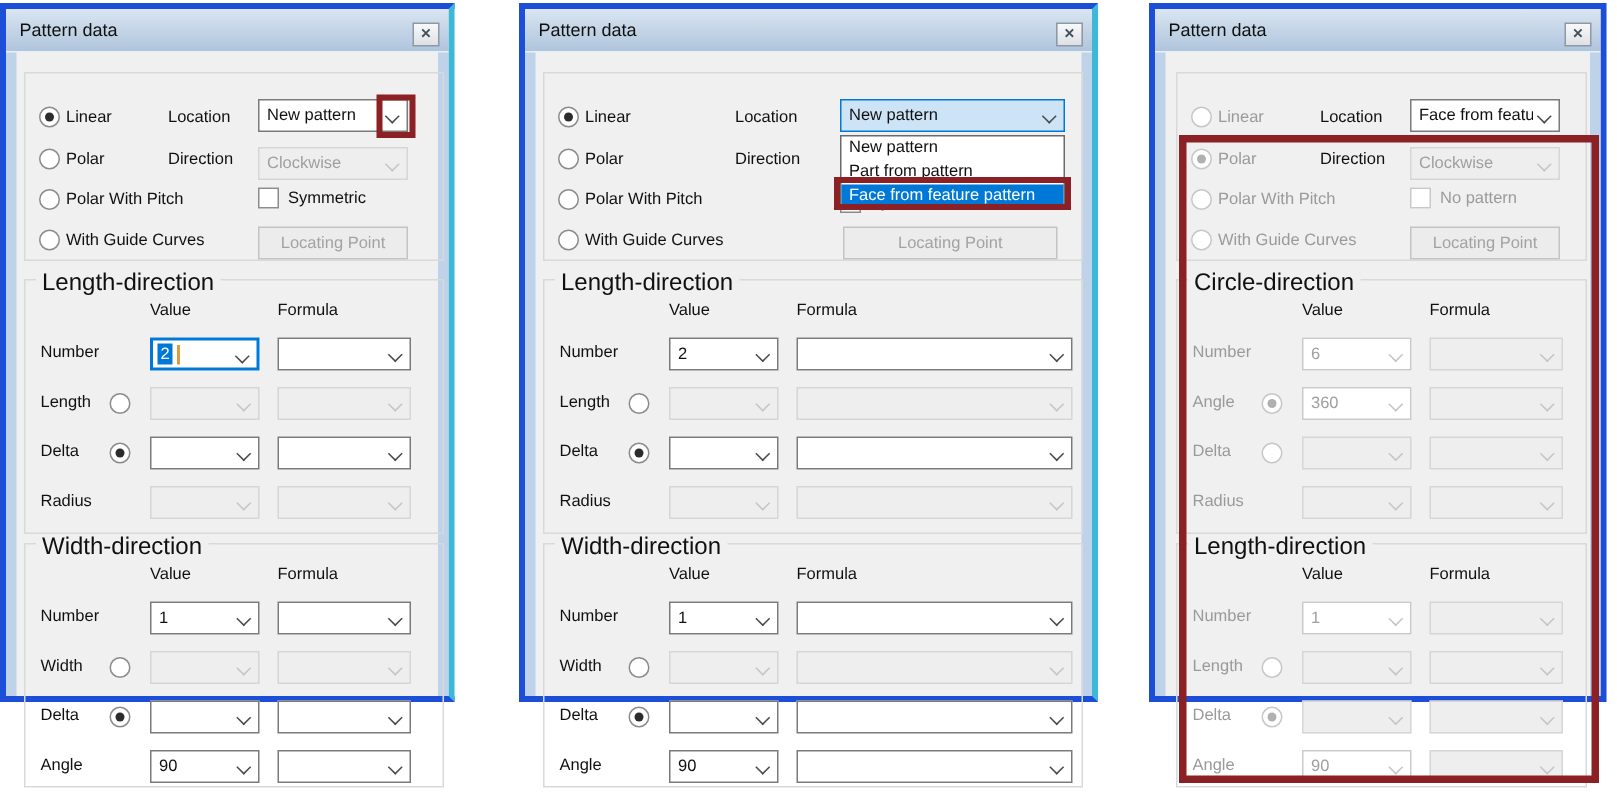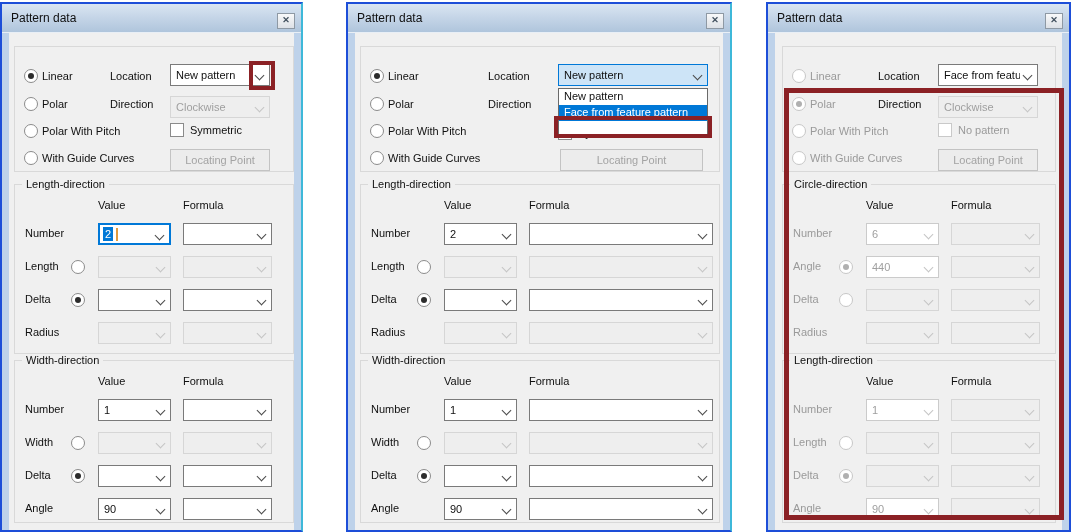--- a/index.html
+++ b/index.html
@@ -1,28 +1,28 @@
 <!DOCTYPE html>
 <html><head>
 <meta charset="utf-8">
 <style>
 *{margin:0;padding:0;box-sizing:border-box}
 html,body{width:1078px;height:532px;overflow:hidden;background:#fff;font-family:"Liberation Sans",sans-serif}
-.dialog{position:absolute;top:2px;height:530px;background:#f0f0f0;border:2px solid #1d4ed8}
+.dialog{position:absolute;top:2px;height:466px;background:#f0f0f0;border:4px solid #1d4ed8}
 .d1{left:0;width:303px;border-right-color:#3eb8d9}
 .d2{left:346px;width:386px;border-right-color:#3eb8d9}
 .d3{left:766px;width:305px}
 .titlebar{position:absolute;left:0;top:0;right:0;height:29px;background:linear-gradient(180deg,#dae6f2 0%,#c6d6e8 45%,#afc5dc 100%);border-bottom:1px solid #e9eff6}
 .title{position:absolute;left:9px;top:7px;font-size:12px;color:#101010;white-space:nowrap}
 .closebtn{position:absolute;right:6px;top:9px;width:18px;height:16px;background:linear-gradient(180deg,#f8f9fa,#dde1e6);border:1px solid #8e99a4;text-align:center;cursor:pointer}
 .x-icon{display:block;font-size:9px;font-weight:bold;color:#41505e;line-height:13px}
 .band{position:absolute;top:29px;bottom:0;width:7px;background:#bed2ea}
 .bl{left:0}.br{right:0}
 .panel,.group{position:absolute;border:1px solid #d9d9d9}
-.gtitle{position:absolute;left:7px;top:-7px;background:#f0f0f0;padding:0 4px;font-size:11px;color:#101010;white-space:nowrap}
+.gtitle{position:absolute;left:7px;top:-7px;background:#f0f0f0;padding:0 4px;font-size:16px;color:#101010;white-space:nowrap}
 .lbl{position:absolute;font-size:11px;color:#101010;line-height:13px;white-space:nowrap}
 .lbl.dim{color:#9a9a9a}
 .combo{position:absolute;height:22px;background:#fff;border:1px solid #7a7a7a}
 .combo .ct{position:absolute;left:5px;top:4px;right:17px;font-size:11px;color:#101010;white-space:nowrap;overflow:hidden}
 .chev{position:absolute;right:6px;top:7px;width:7px;height:7px;border-left:1px solid #4a4a4a;border-bottom:1px solid #4a4a4a;transform:rotate(-45deg)}
 .combo.dis{background:#eeeeee;border-color:#d6d6d6}
 .combo.dis .ct{color:#9f9f9f}
 .combo.dis .chev{border-color:#c5c5c5}
 .combo.ro{background:#fff;border-color:#cbcbcb}
 .combo.ro .ct{color:#9f9f9f}
@@ -205,20 +205,21 @@
     <span class="chev"></span>
   </div>
 
   <div class="radio" style="left:22px;top:120px"></div>
   <span class="lbl" style="left:40px;top:121px">Polar With Pitch</span>
   <div class="check" style="left:210px;top:122px"></div>
   <span class="lbl" style="left:230px;top:123px">Symmetric</span>
 
   <div class="list" style="left:210px;top:84px;width:150px;height:49px">
     <div class="li">New pattern</div>
+    <div class="li">Part from pattern</div>
     <div class="li hl">Face from feature pattern</div>
   </div>
   <div class="redbox" style="left:206px;top:112px;width:158px;height:22px"></div>
 
   <div class="radio" style="left:22px;top:147px"></div>
   <span class="lbl" style="left:40px;top:148px">With Guide Curves</span>
   <div class="btn" style="left:212px;top:145px;width:143px">Locating Point</div>
 
   <div class="group" style="left:12px;top:180px;width:360px;height:170px">
     <span class="gtitle">Length-direction</span>
@@ -354,21 +355,21 @@
         <span class="ct">6</span>
         <span class="chev"></span>
       </div>
     <div class="combo dis fc r1">
         <span class="ct"></span>
         <span class="chev"></span>
       </div>
     <span class="lbl dim" style="left:10px;top:75px">Angle</span>
     <div class="radio sel dim" style="left:56px;top:75px"></div>
     <div class="combo ro vc r2">
-        <span class="ct">440</span>
+        <span class="ct">360</span>
         <span class="chev"></span>
       </div>
     <div class="combo dis fc r2">
         <span class="ct"></span>
         <span class="chev"></span>
       </div>
     <span class="lbl dim" style="left:10px;top:108px">Delta</span>
     <div class="radio dim" style="left:56px;top:108px"></div>
     <div class="combo dis vc r3">
         <span class="ct"></span>

